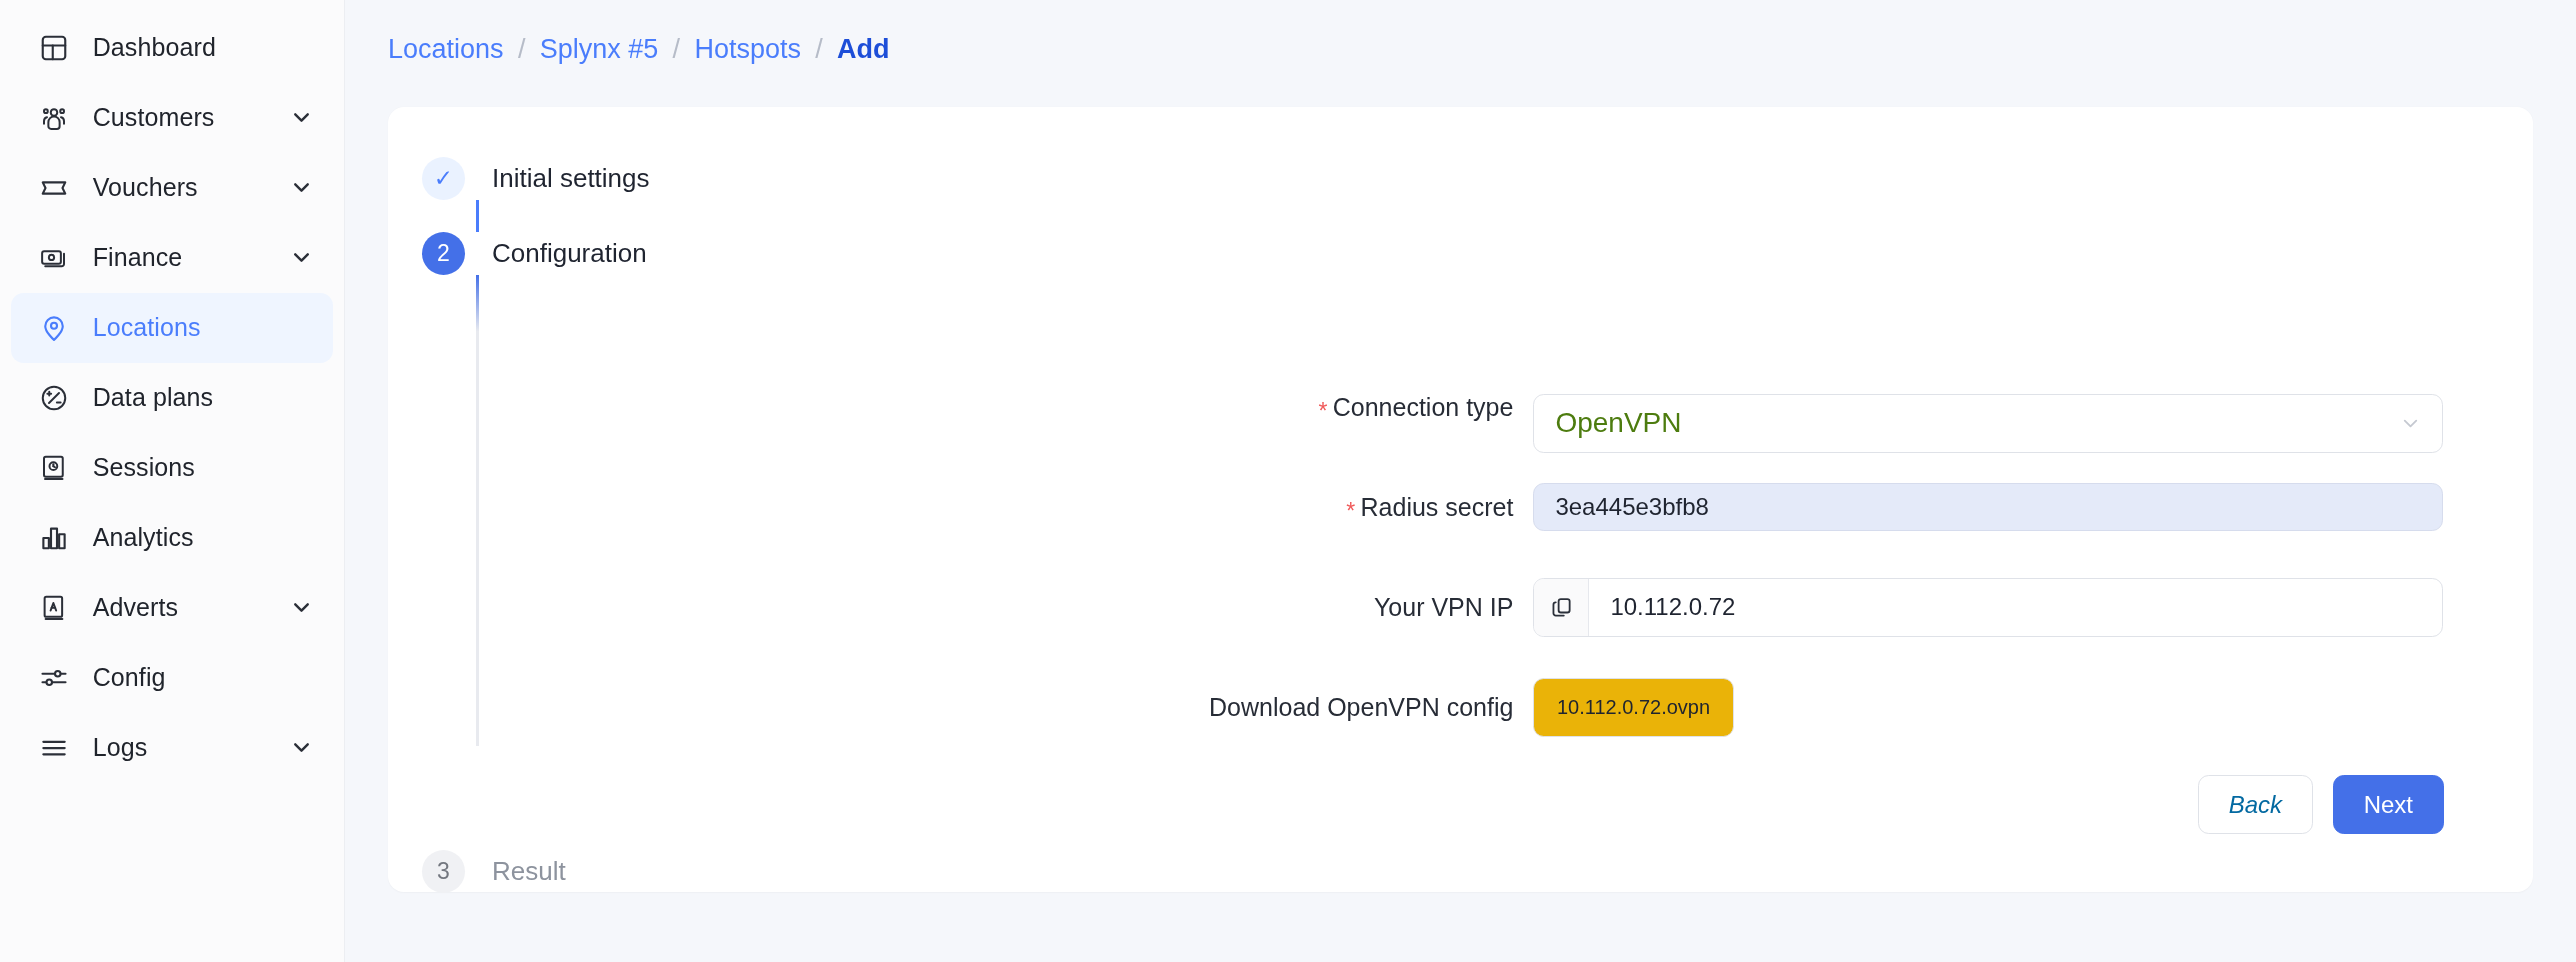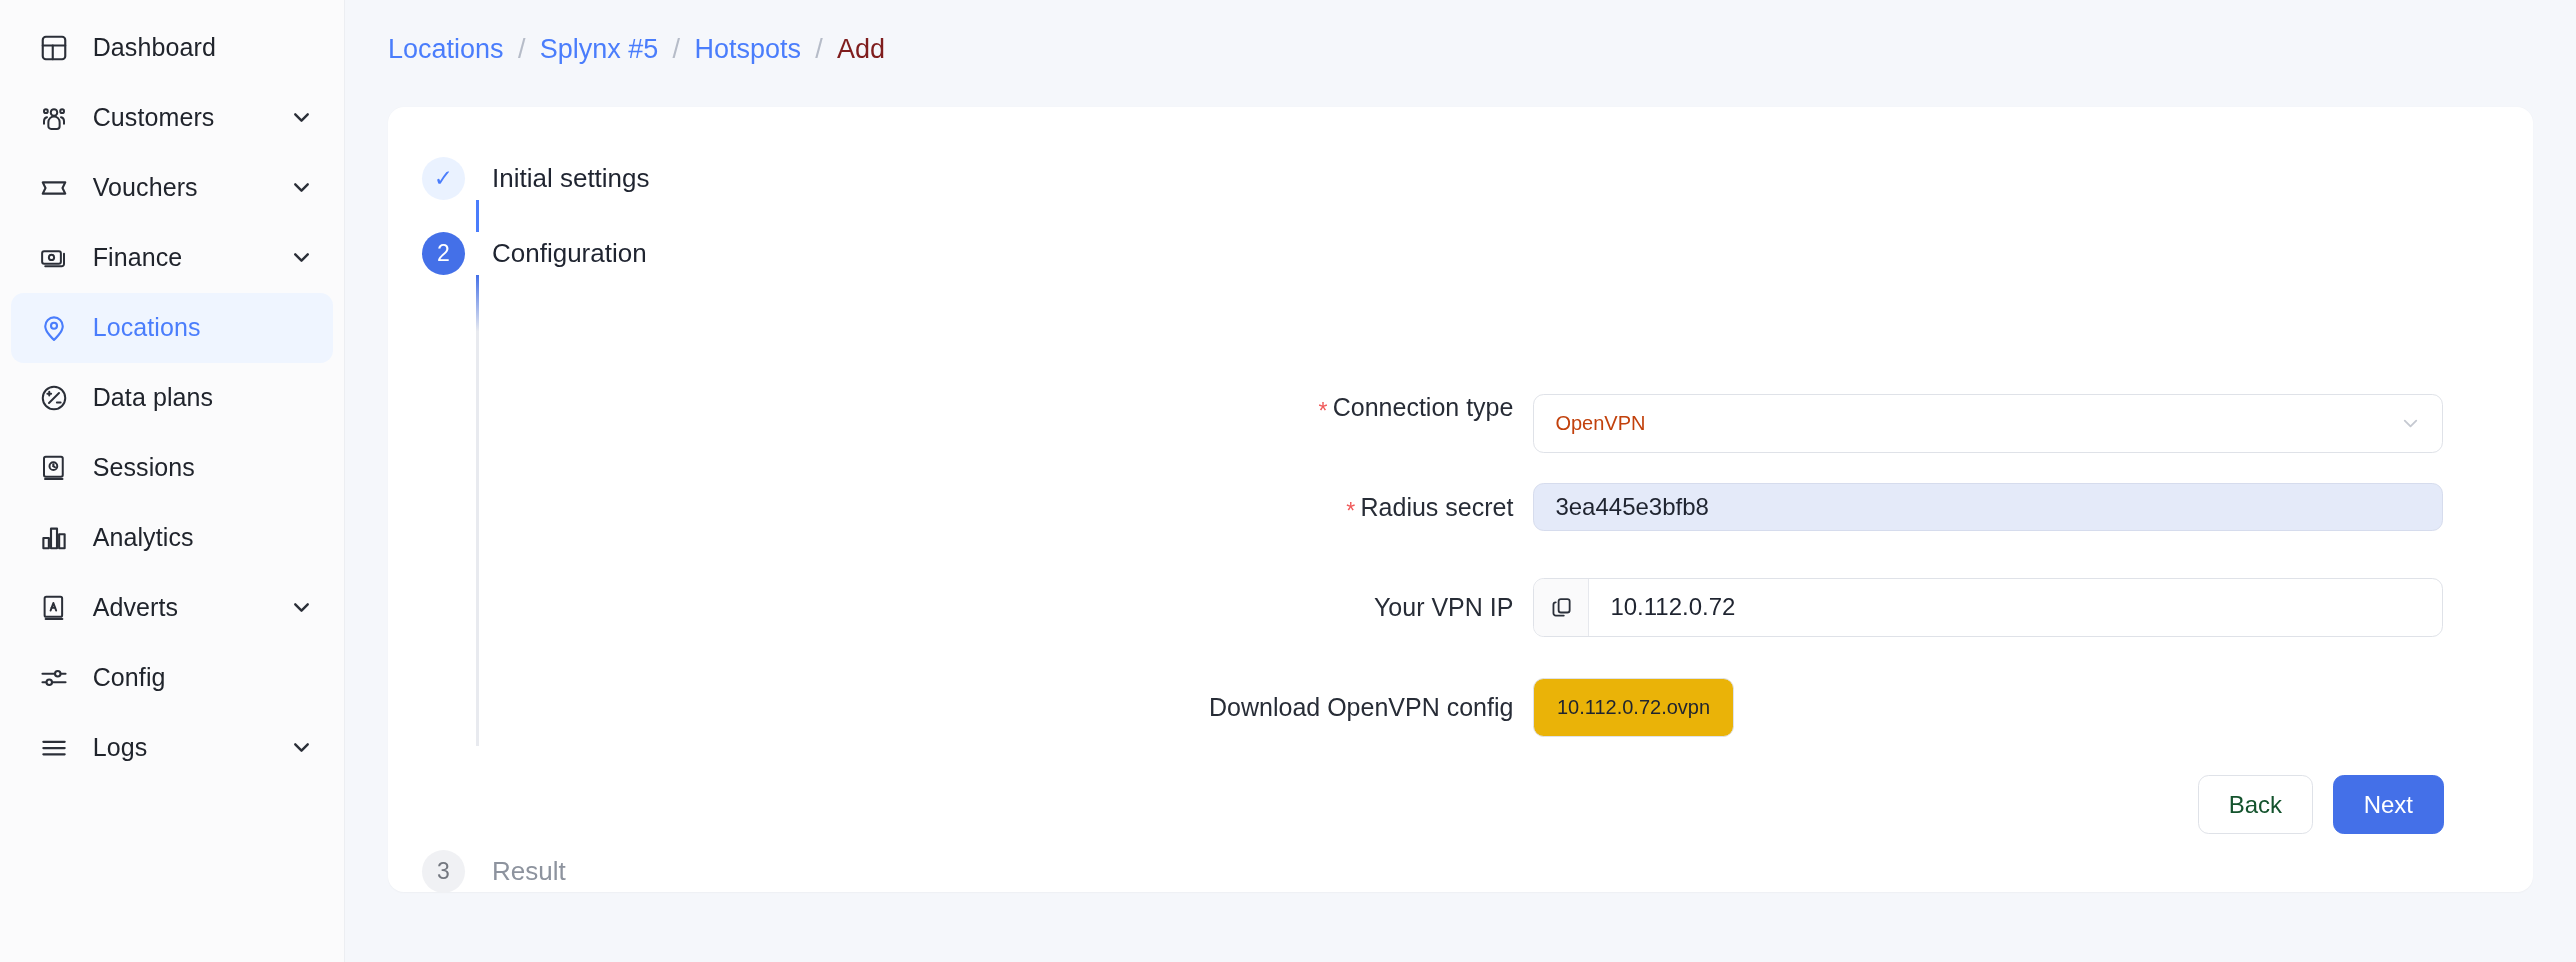--- a/index.html
+++ b/index.html
@@ -94,22 +94,22 @@
   .crumb-link {
     color: #4a7dfc;
     cursor: pointer;
     white-space: nowrap;
   }
   .crumb-sep {
     color: #b6bcc8;
     margin: 0 14.3px;
   }
   .crumb-current {
-    color: #7f1d1d;
-    font-weight: normal;
+    color: #1d4ed8;
+    font-weight: bold;
     white-space: nowrap;
   }
 
   .card {
     margin: 9px 43px 0 43px;
     background: #ffffff;
     border-radius: 16px;
     height: 785px;
     position: relative;
     padding: 50px 0 0 0;
@@ -191,22 +191,22 @@
 
   .select-box {
     width: 910px;
     height: 59px;
     border: 0.9px solid #dfe2e8;
     border-radius: 10.7px;
     background: #ffffff;
     display: flex;
     align-items: center;
     padding: 0 19.6px 0 21.4px;
-    font-size: 20px;
-    color: #c2410c;
+    font-size: 28px;
+    color: #4d7c0f;
     cursor: pointer;
     margin-top: 32px;
   }
   .select-value { flex: 1; white-space: nowrap; }
   .select-caret { color: #c5c9d1; display: flex; align-items: center; }
 
   .text-input {
     width: 910px;
     height: 48px;
     border: 0.9px solid #dfe2e8;
@@ -286,22 +286,23 @@
     display: inline-flex;
     align-items: center;
     justify-content: center;
     padding: 0 30px;
     cursor: pointer;
     white-space: nowrap;
   }
   .btn-secondary {
     background: #ffffff;
     border: 0.9px solid #dfe2e8;
-    color: #14532d;
+    color: #0369a1;
     min-width: 114px;
+    font-style: italic;
   }
   .btn-primary {
     background: #4470e8;
     border: 0.9px solid #4470e8;
     color: #ffffff;
     min-width: 109px;
   }
 
   .step-result {
     position: absolute;

